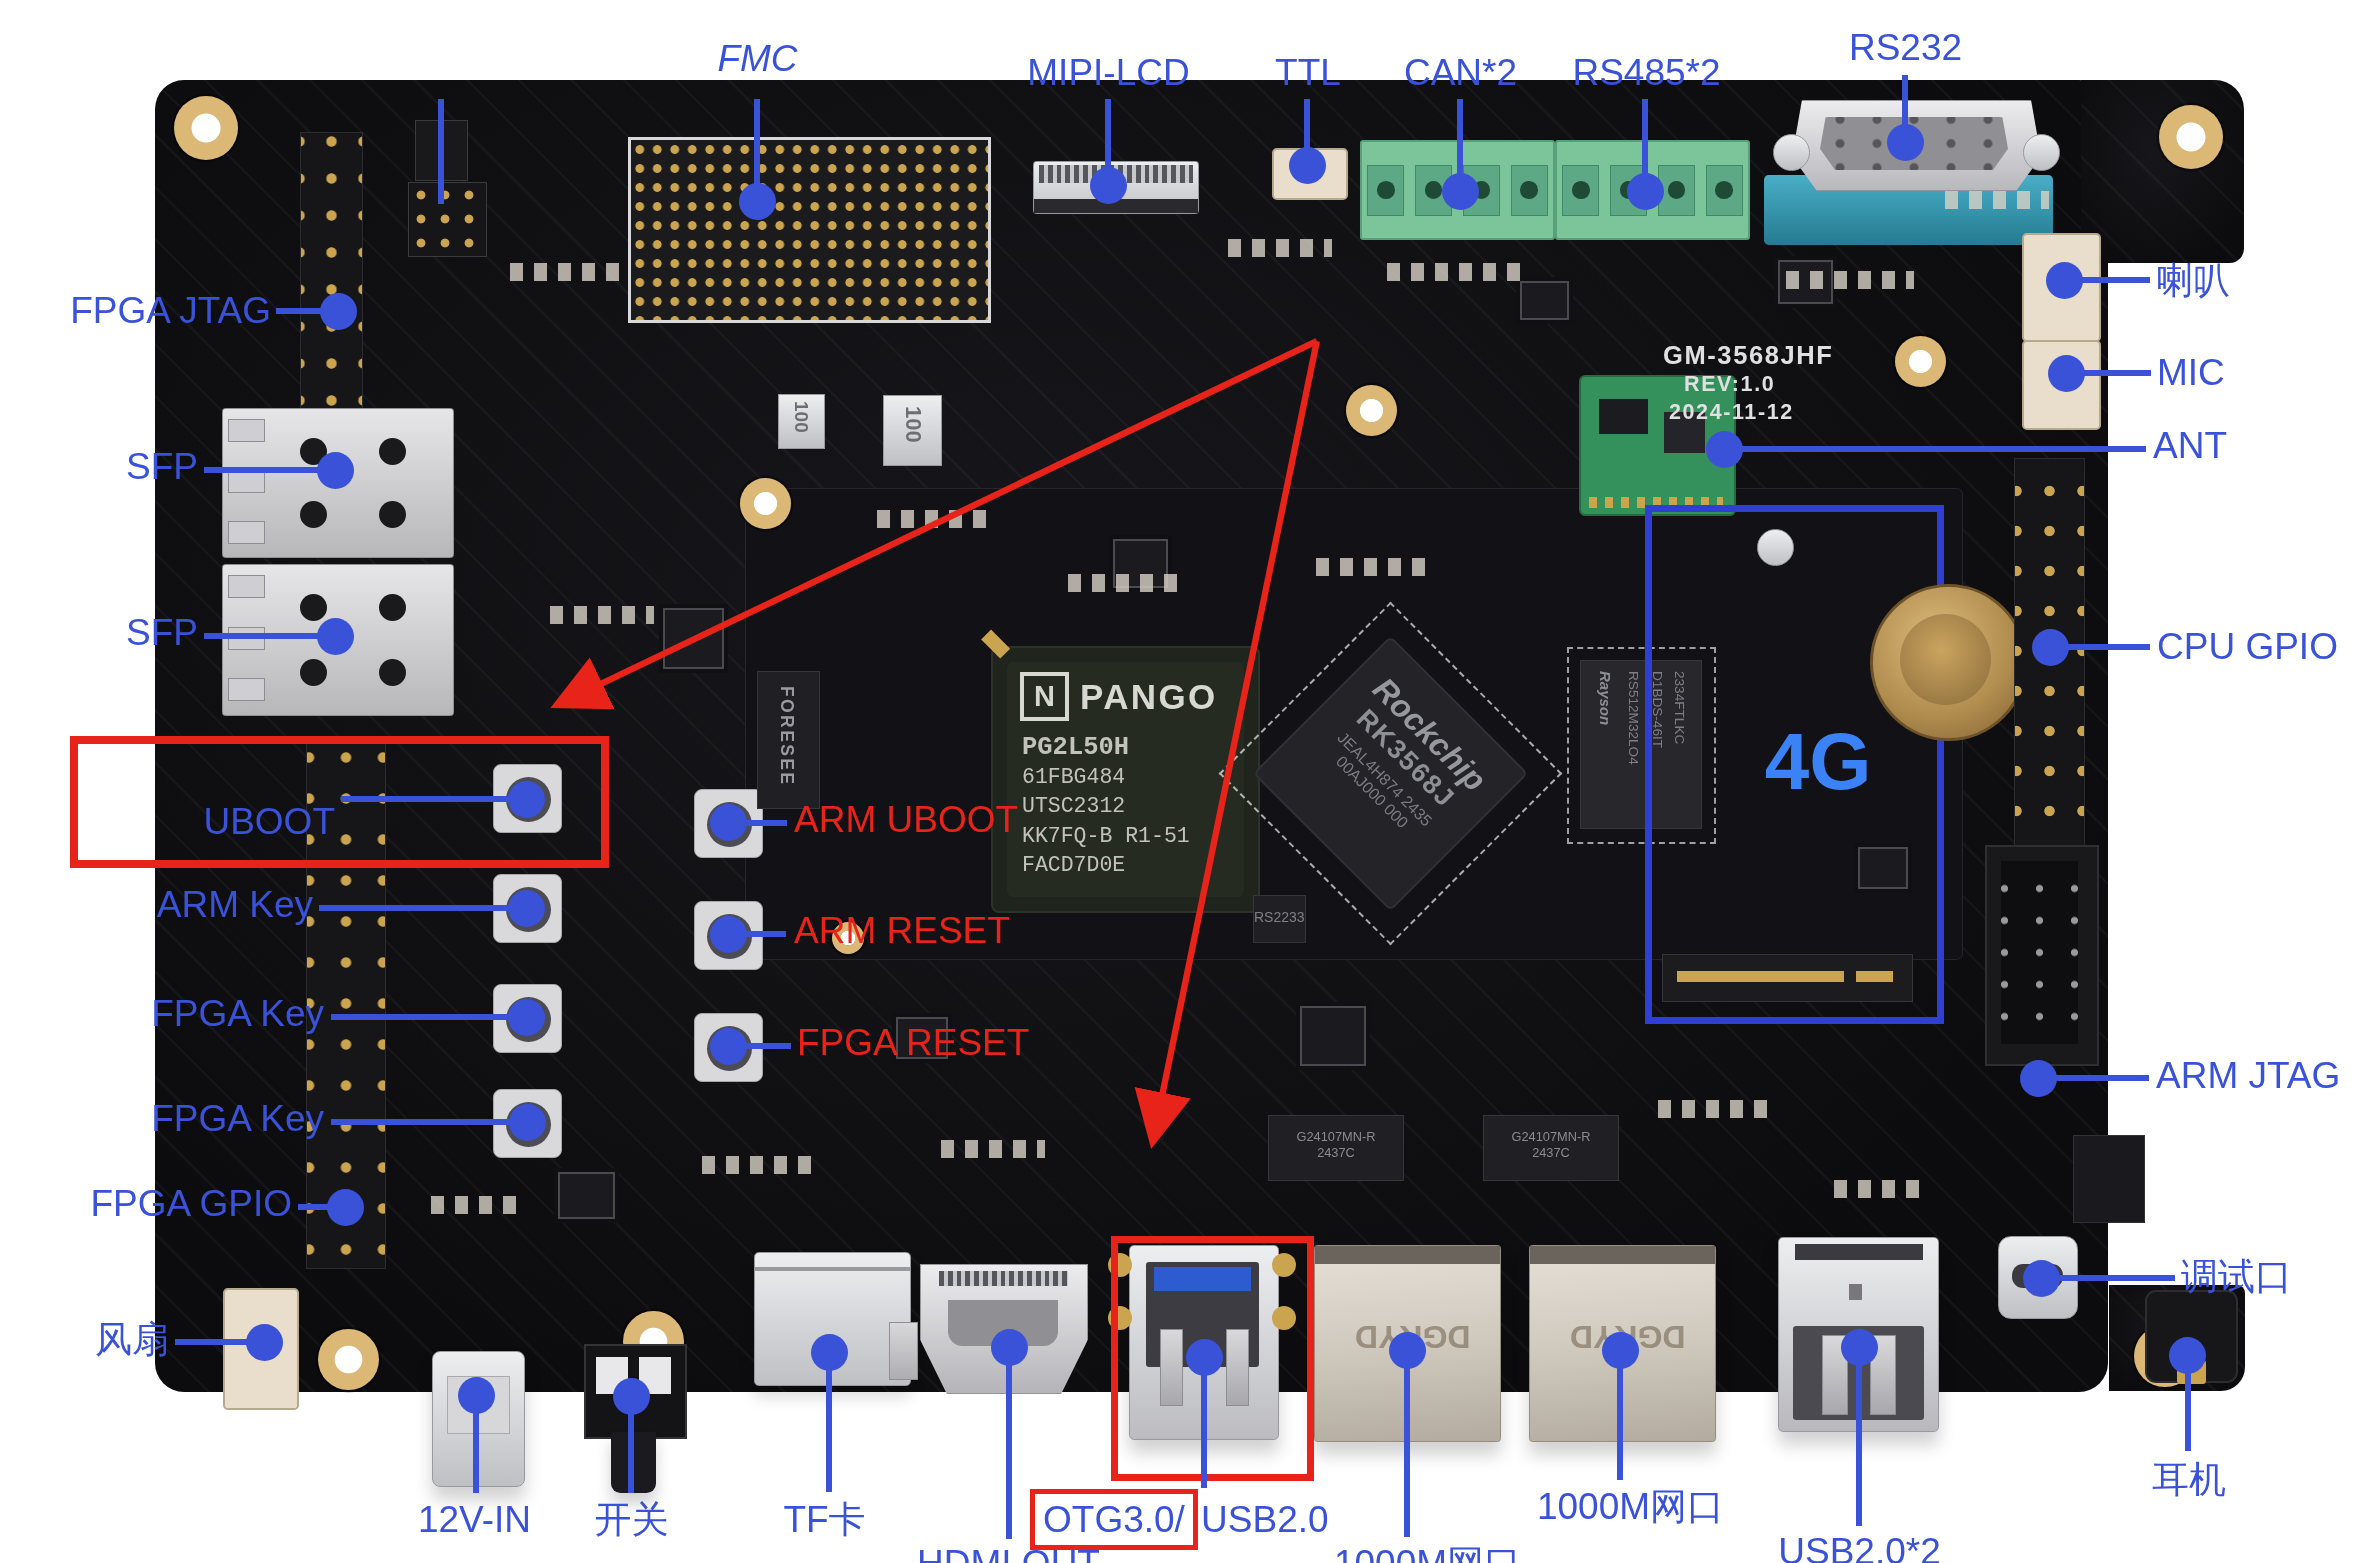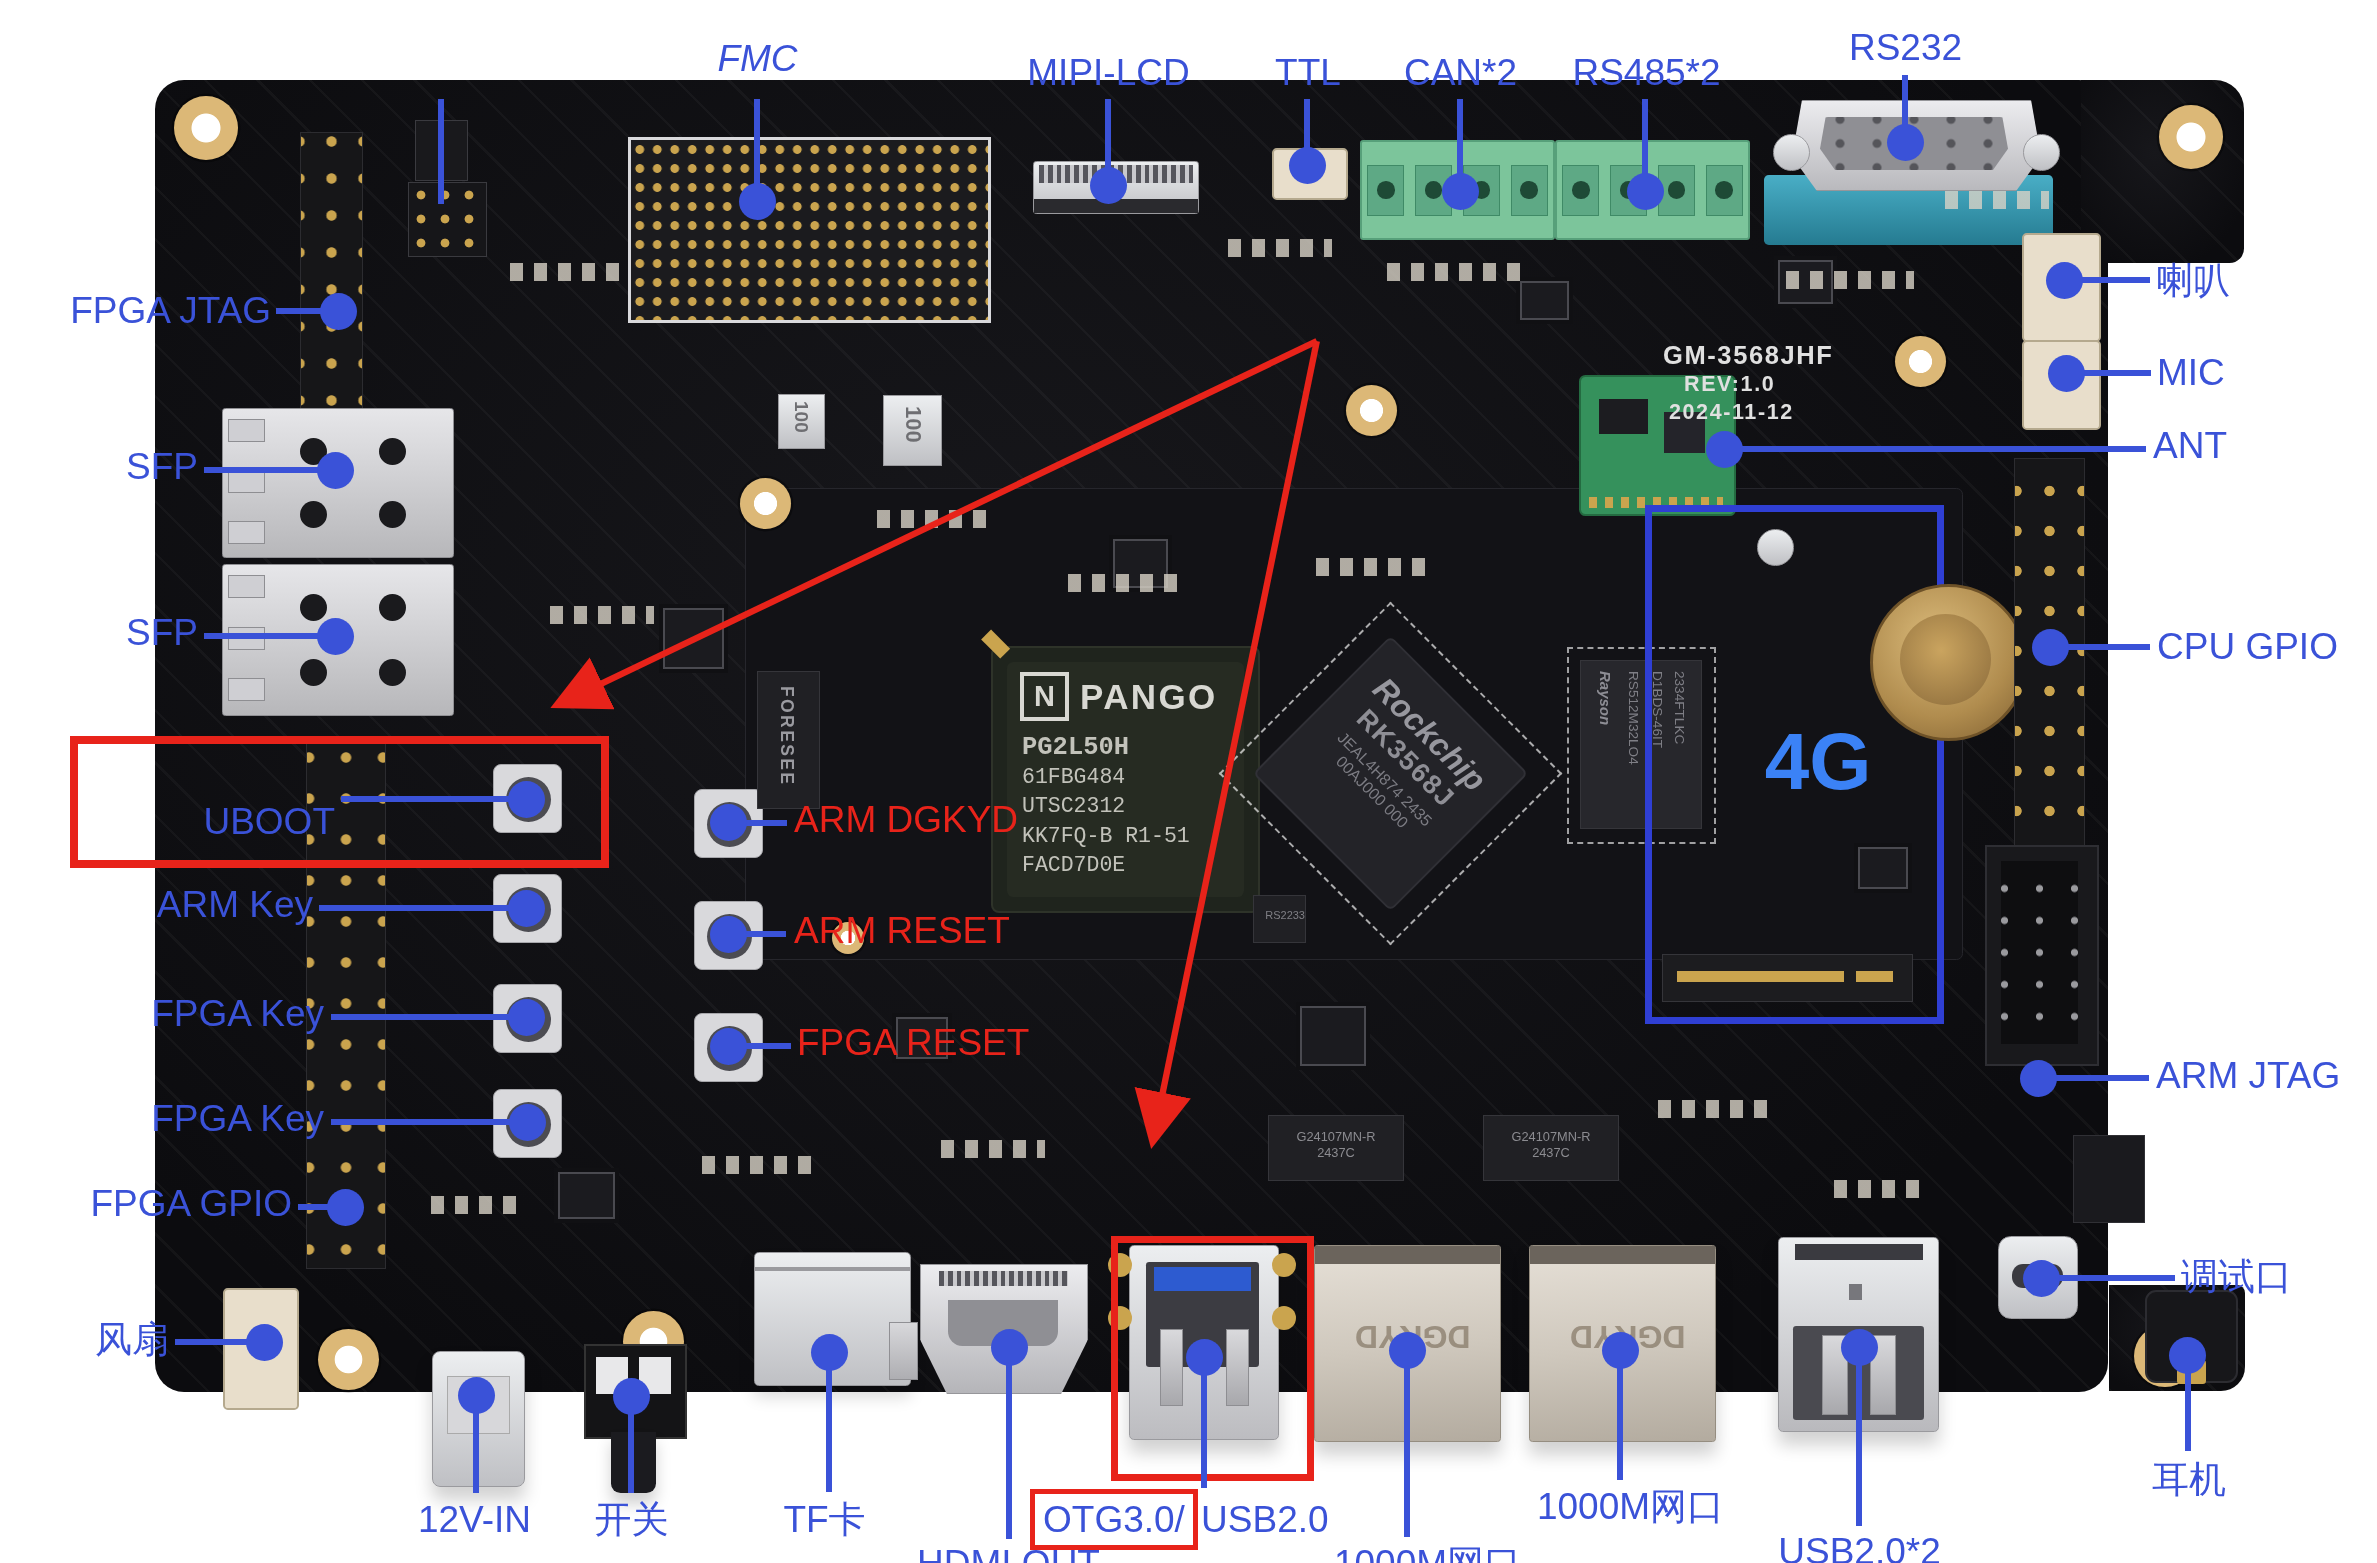--- a/index.html
+++ b/index.html
@@ -269,21 +269,21 @@
 
   <div class="chip" style="left:1268px;top:1115px;width:134px;height:64px;text-align:center;color:#8b8b90;font-size:12.8px;line-height:16px;">
     <div style="margin-top:12.8px;">G24107MN-R</div>
     <div>2437C</div>
   </div>
   <div class="chip" style="left:1483px;top:1115px;width:134px;height:64px;text-align:center;color:#8b8b90;font-size:12.8px;line-height:16px;">
     <div style="margin-top:12.8px;">G24107MN-R</div>
     <div>2437C</div>
   </div>
   <div class="chip" style="left:1253px;top:895px;width:51px;height:46px;">
-    <div style="color:#7f7f85;font-size:11px;text-align:right;margin-top:12.8px;">RS2233</div>
+    <div style="color:#7f7f85;font-size:14px;text-align:left;margin-top:12.8px;">RS2233</div>
   </div>
 
   <div class="qfp" style="left:663px;top:608px;width:57px;height:57px;"></div>
   <div class="qfp" style="left:1300px;top:1006px;width:62px;height:56px;"></div>
   <div class="qfp" style="left:896px;top:1017px;width:48px;height:38px;"></div>
   <div class="qfp" style="left:1778px;top:260px;width:51px;height:40px;"></div>
   <div class="qfp" style="left:1520px;top:281px;width:45px;height:35px;"></div>
   <div class="qfp" style="left:1113px;top:539px;width:51px;height:45px;"></div>
   <div class="qfp" style="left:1858px;top:847px;width:46px;height:38px;"></div>
   <div class="qfp" style="left:558px;top:1172px;width:53px;height:43px;"></div>
@@ -400,21 +400,21 @@
   <div class="lbl c" style="left:2145px;top:1456px;width:88px;">耳机</div>
   <div class="lbl r" style="left:24px;top:287px;width:247px;">FPGA JTAG</div>
   <div class="lbl r" style="left:69px;top:443px;width:129px;">SFP</div>
   <div class="lbl r" style="left:69px;top:609px;width:129px;">SFP</div>
   <div class="lbl r" style="left:88px;top:773px;width:247px;margin-top:25px;">UBOOT</div>
   <div class="lbl r" style="left:72px;top:881px;width:241px;">ARM Key</div>
   <div class="lbl r" style="left:53px;top:990px;width:271px;">FPGA Key</div>
   <div class="lbl r" style="left:53px;top:1095px;width:271px;">FPGA Key</div>
   <div class="lbl r" style="left:24px;top:1180px;width:268px;">FPGA GPIO</div>
   <div class="lbl r" style="left:64px;top:1316px;width:105px;">风扇</div>
-  <div class="lbl l red" style="left:794px;top:796px;">ARM DGKYD</div>
+  <div class="lbl l red" style="left:794px;top:796px;">ARM UBOOT</div>
   <div class="lbl l red" style="left:794px;top:907px;">ARM RESET</div>
   <div class="lbl l red" style="left:797px;top:1019px;">FPGA RESET</div>
   <div class="lbl c" style="left:395px;top:1496px;width:159px;">12V-IN</div>
   <div class="lbl c" style="left:558px;top:1496px;width:147px;">开关</div>
   <div class="lbl c" style="left:745px;top:1496px;width:159px;">TF卡</div>
   <div class="lbl c" style="left:891px;top:1540px;width:235px;">HDMI OUT</div>
   <div class="abs" style="left:1030px;top:1489px;display:flex;align-items:center;">
     <span class="lbl l" style="position:static;border:5.6px solid var(--red);padding:1.6px 8px;">OTG3.0/</span>
     <span class="lbl l" style="position:static;margin-left:3.2px;">USB2.0</span>
   </div>

